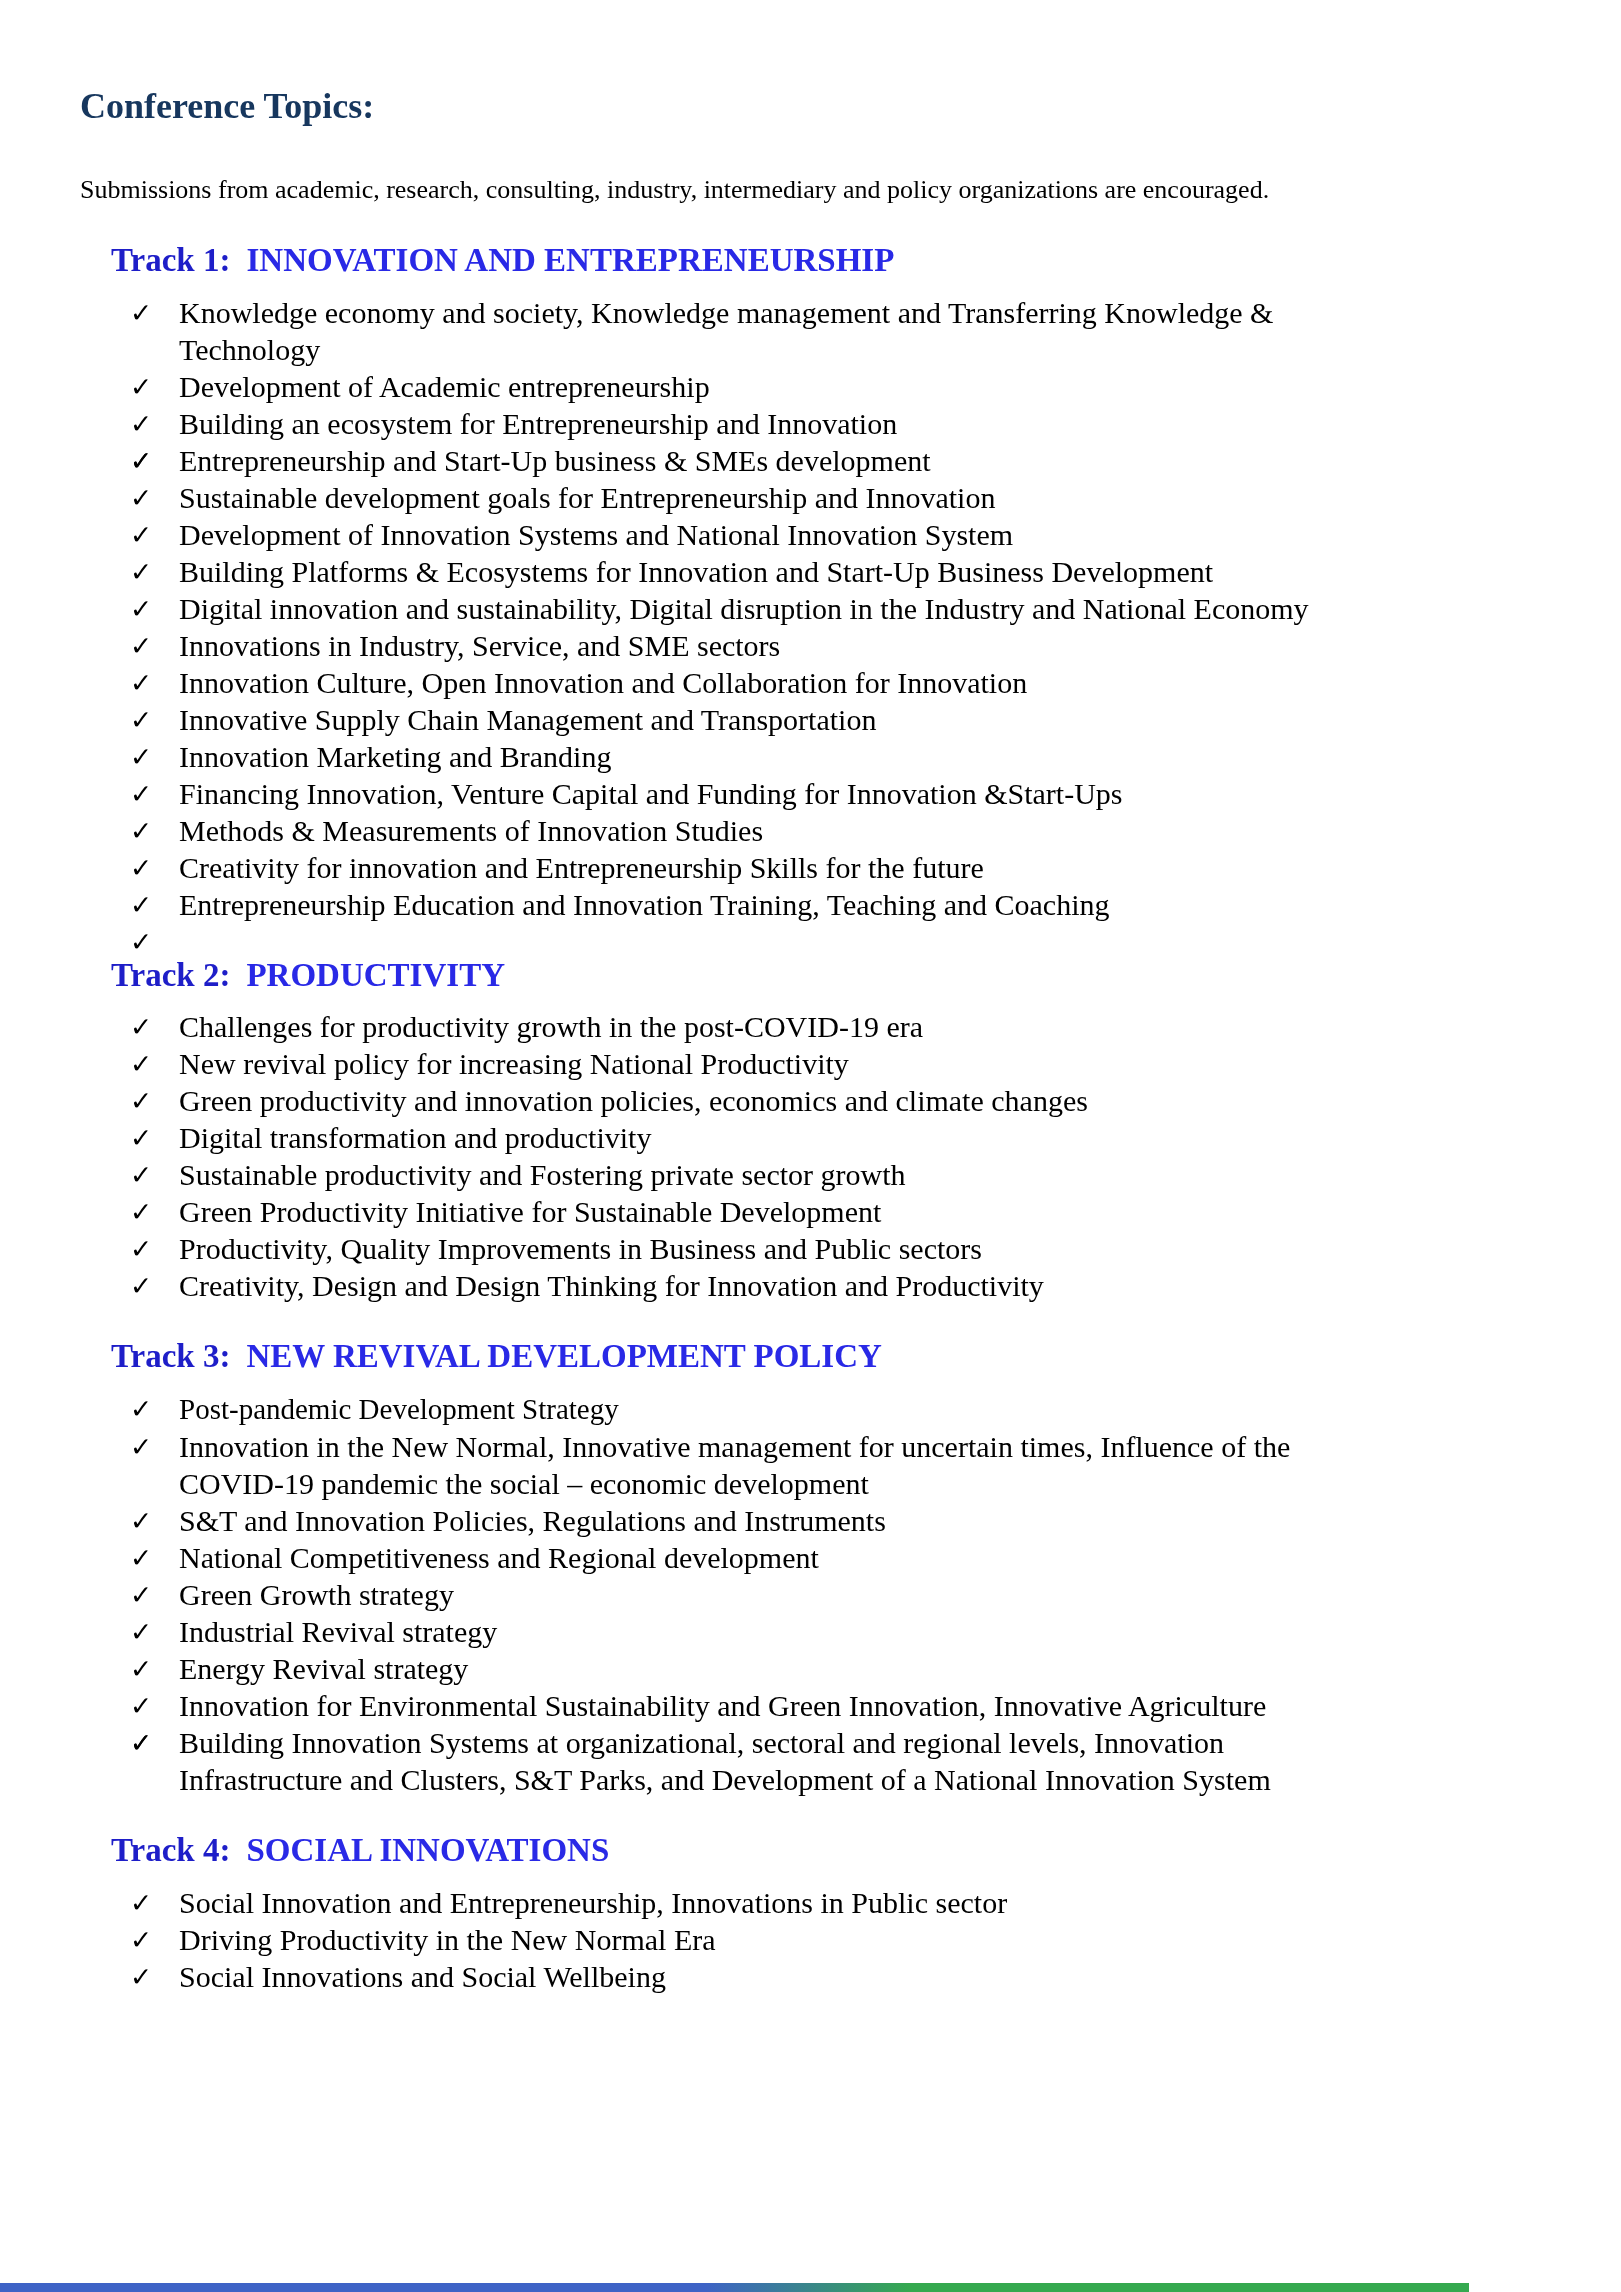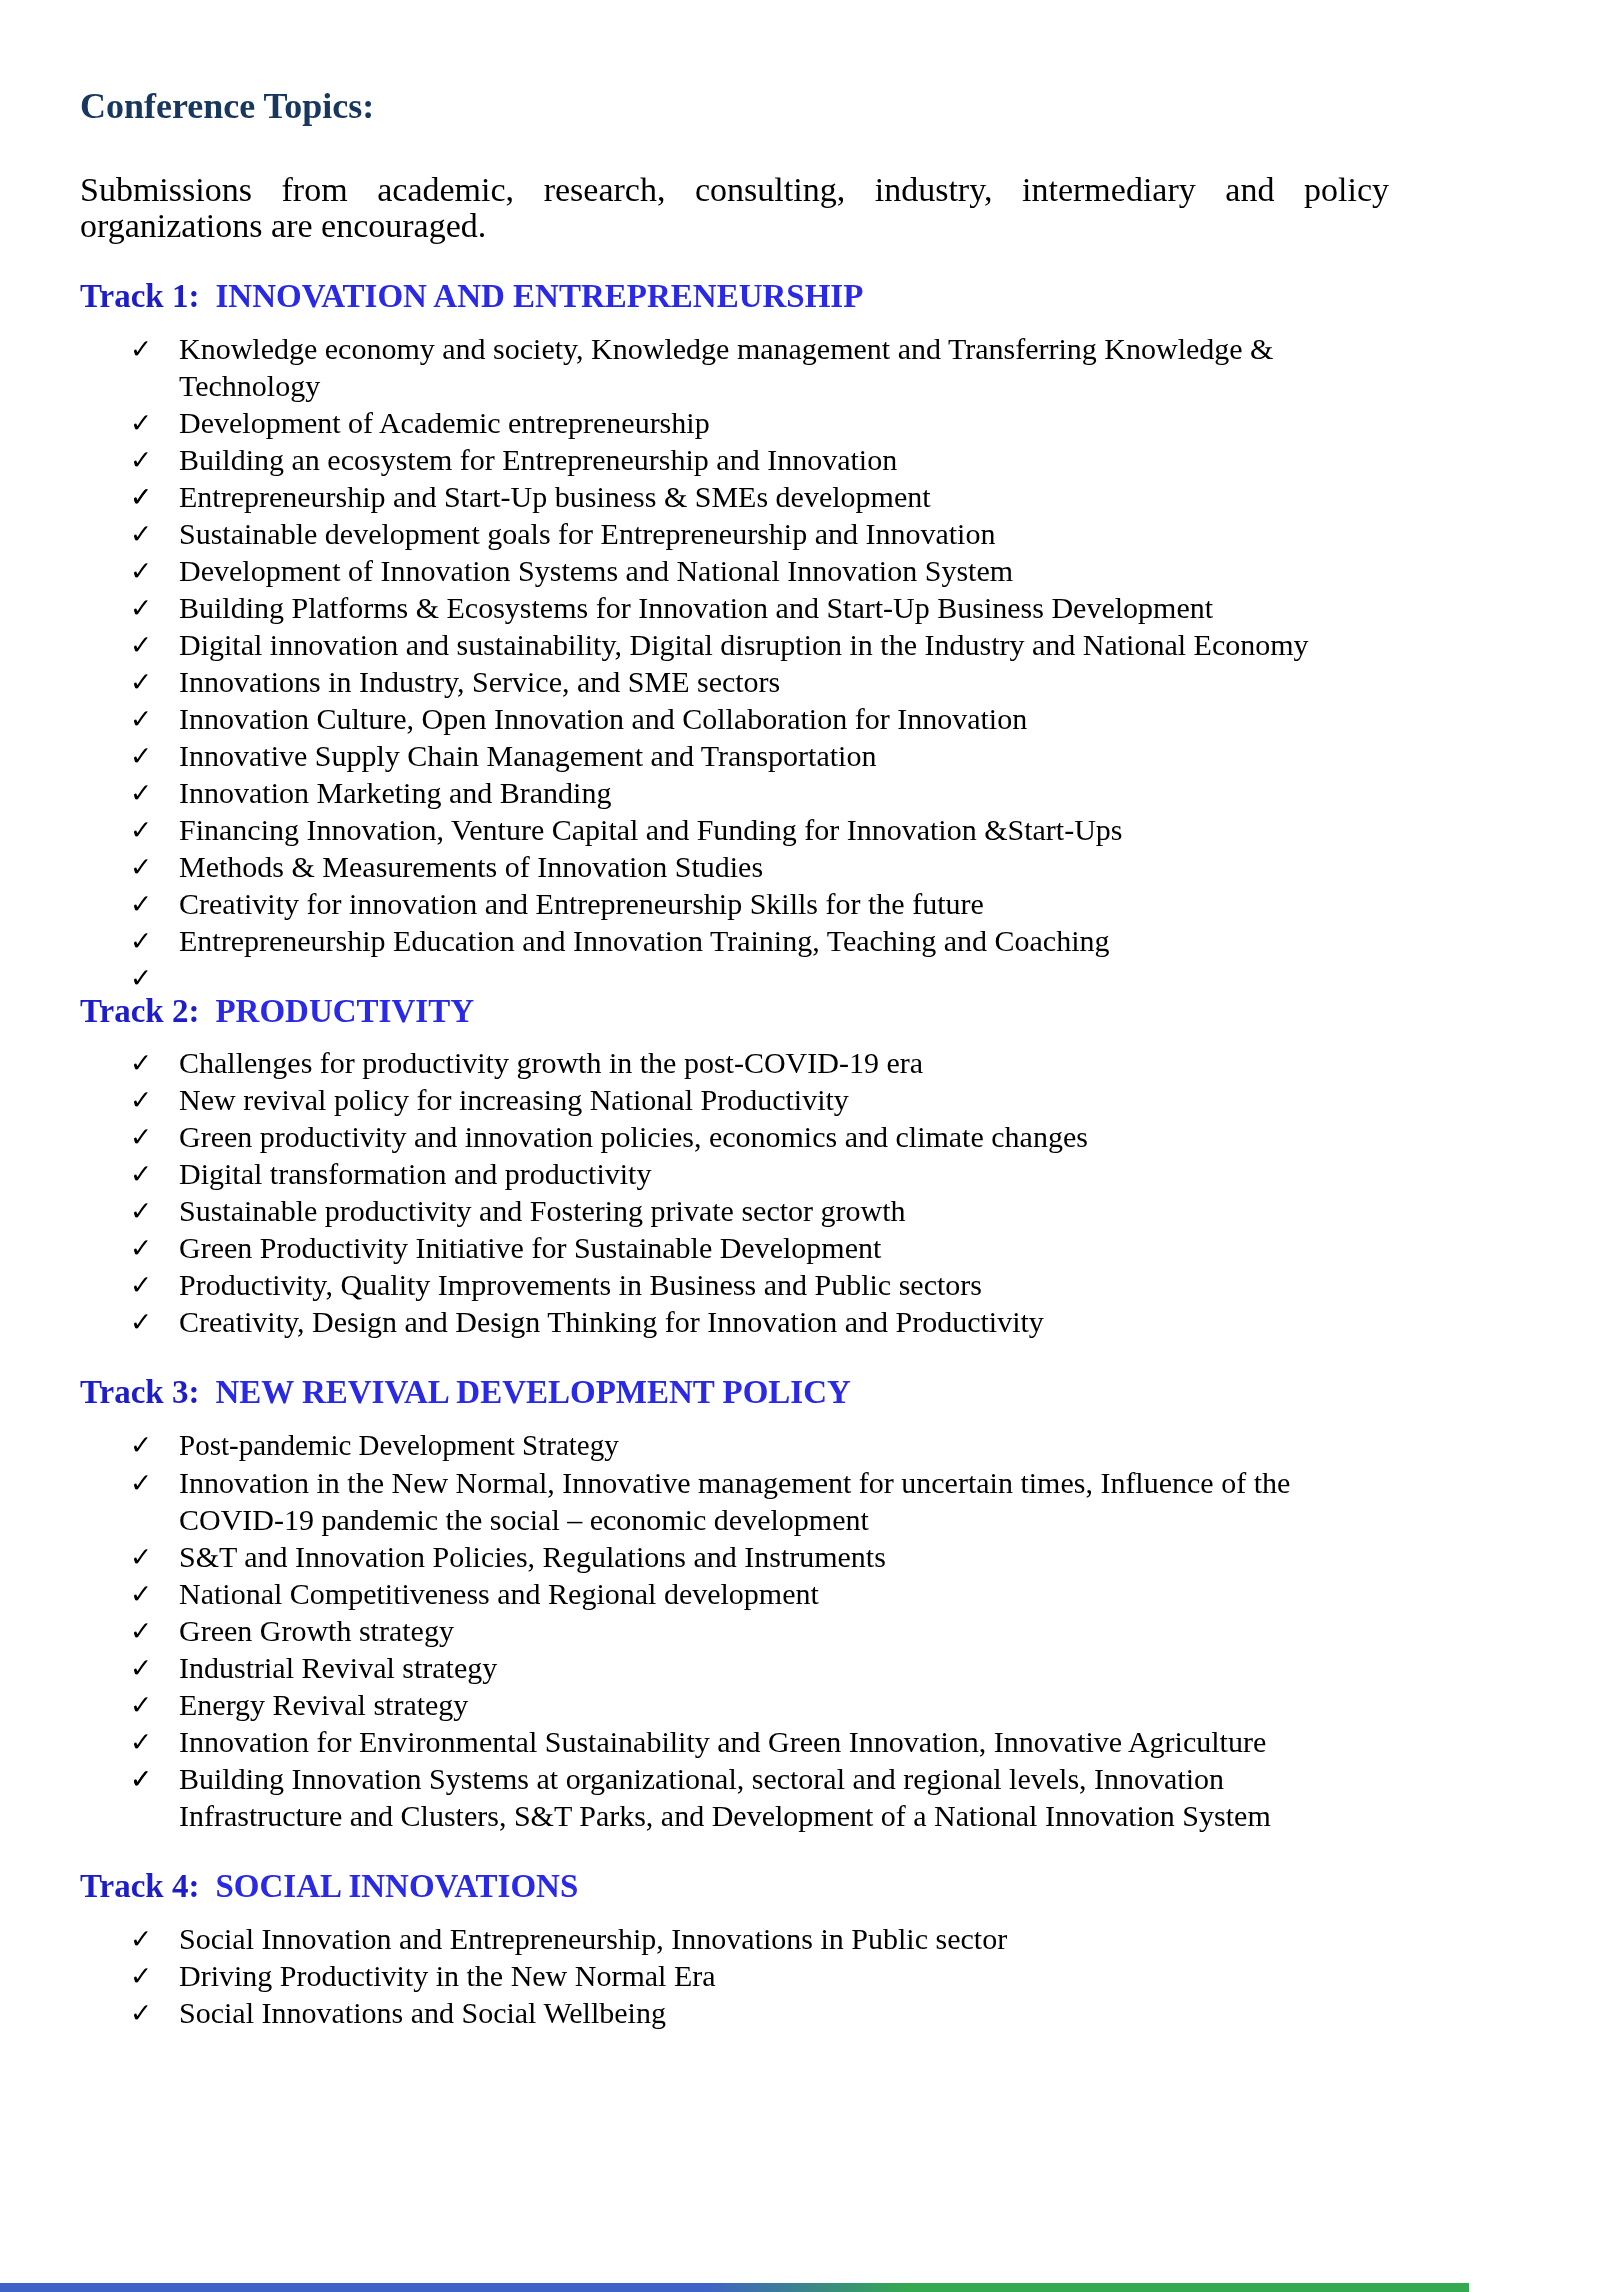--- a/index.html
+++ b/index.html
@@ -20,33 +20,33 @@
   }
   h1.doc-title {
     margin: 0;
     font-size: 36px;
     line-height: 41px;
     font-weight: bold;
     color: var(--title, #17375E);
   }
   p.intro {
     margin: 45px 0 5px 0;
-    font-size: 34px;
+    font-size: 26px;
     line-height: 36px;
     text-align: justify;
     color: var(--body, #000000);
   }
   .track h2 {
     margin: 33px 0 0 0;
     font-size: 33px;
     line-height: 39px;
     font-weight: bold;
     white-space: nowrap;
   }
-  .track-label { color: var(--track-label, #1E1EC8); }
+  .track-label { color: var(--track-label, #1E1EC8); margin-left: 31px; }
   .track-name  { color: var(--track-name, #2929E6); margin-left: 16px; }
   ul.topics {
     list-style: none;
     margin: 13.7px 0 0 0;
     padding: 0;
   }
   li.topic {
     position: relative;
     padding-left: 99px;
     font-size: 30px;

